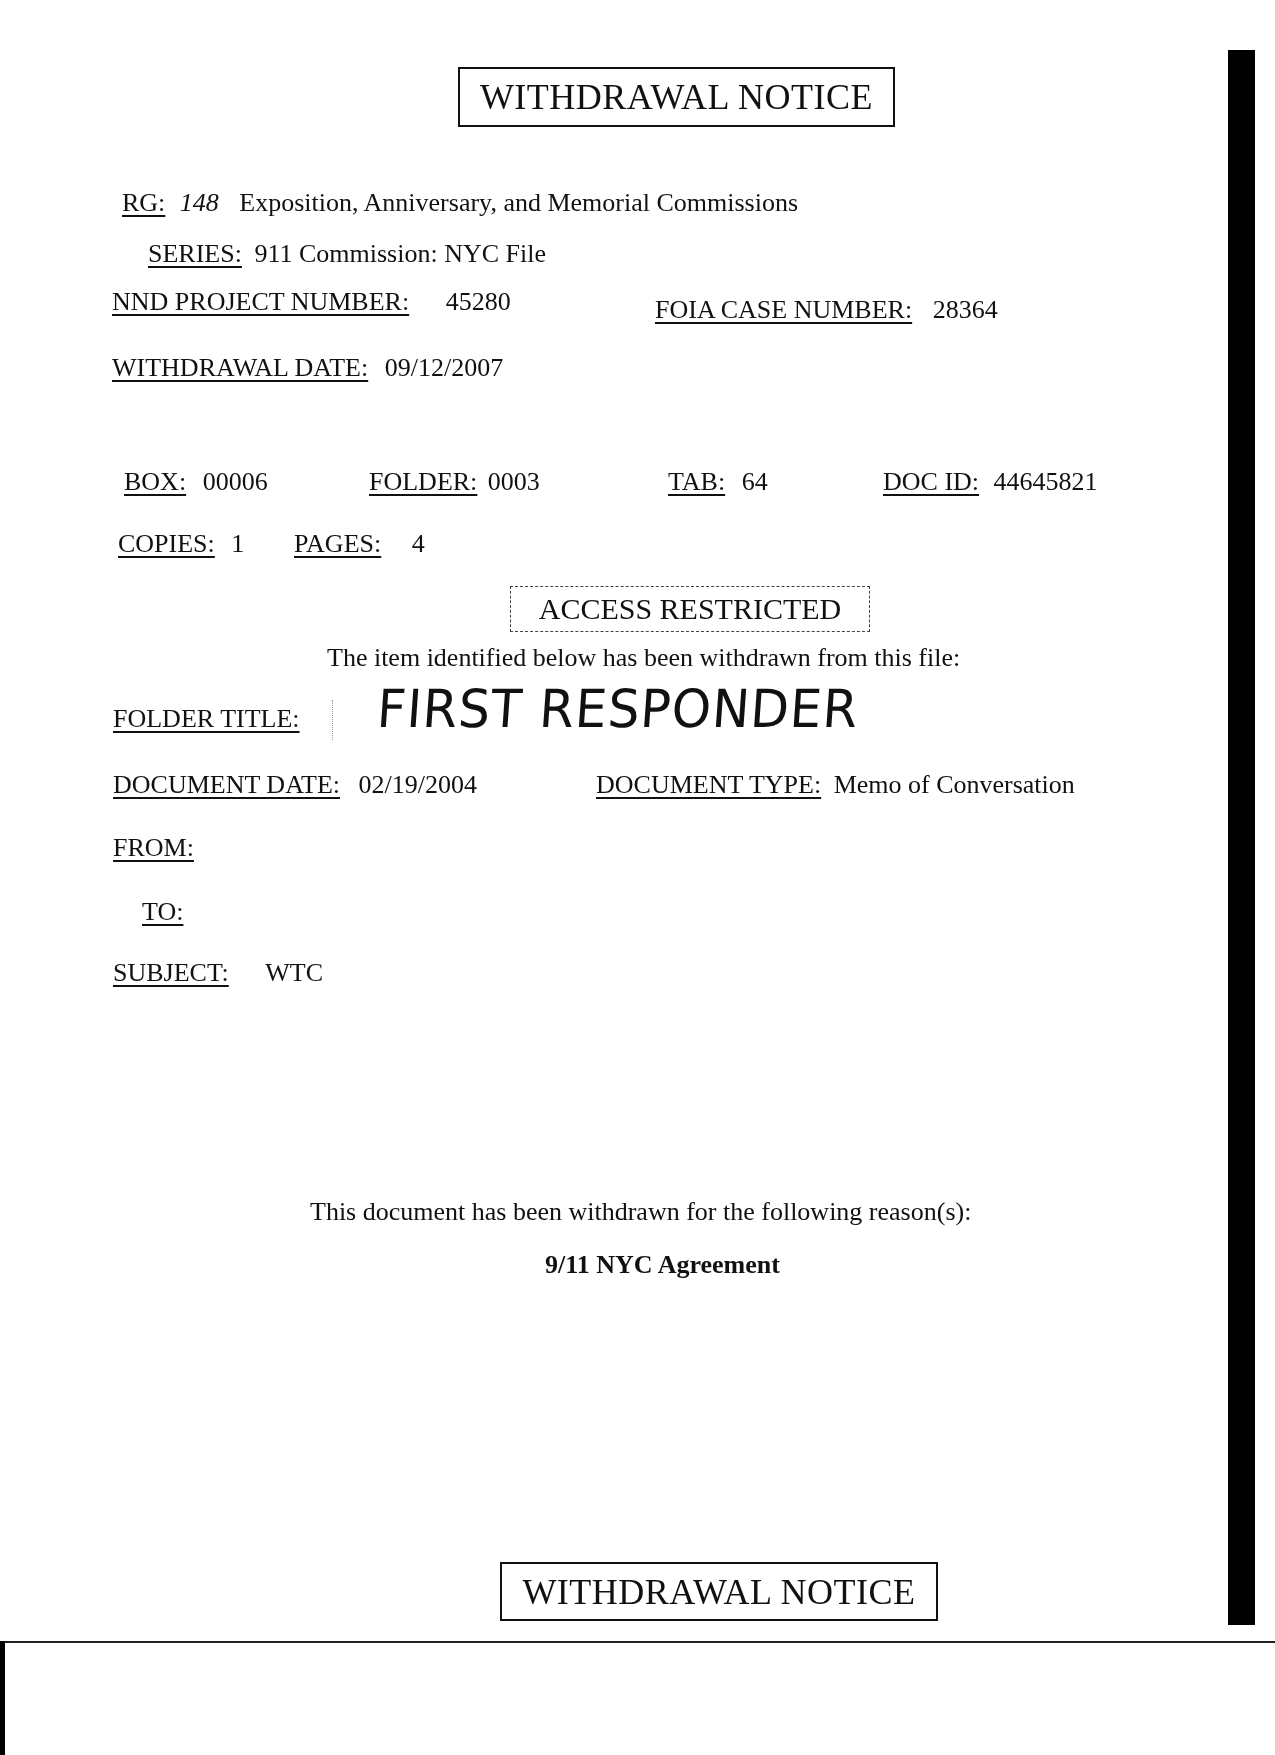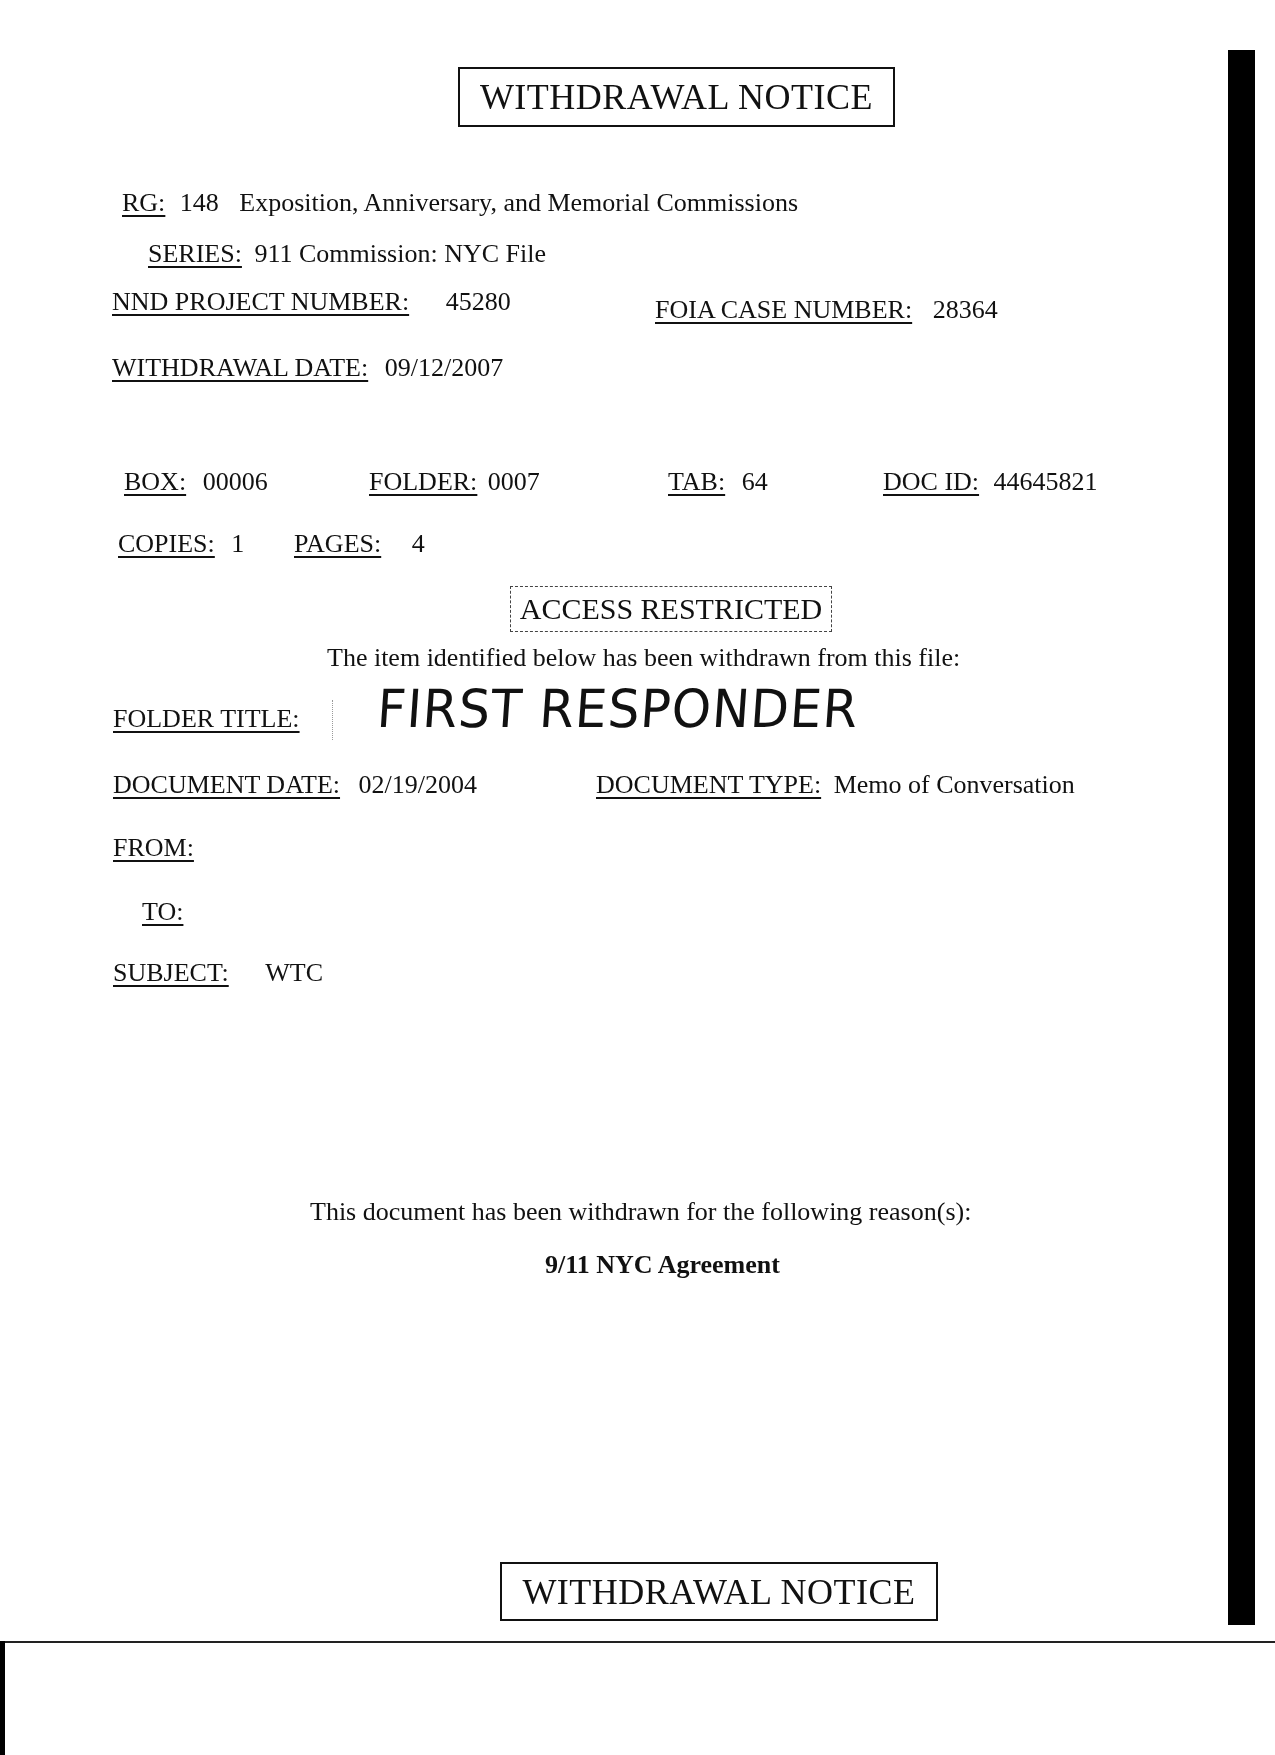--- a/index.html
+++ b/index.html
@@ -26,21 +26,21 @@
 <div class="bar-right"></div>
 <div class="hline"></div>
 <div class="vline-left"></div>
 
 <div class="title-box" style="left:458px; top:67px; width:437px; height:60px;">
   <span>WITHDRAWAL NOTICE</span>
 </div>
 
 <div class="abs row" style="left:122px; top:190px;">
   <span class="lbl">RG:</span>
-  <span style="margin-left:8px;">148</span>
+  <span style="margin-left:8px;font-style:italic;">148</span>
   <span style="margin-left:14px;">Exposition, Anniversary, and Memorial Commissions</span>
 </div>
 
 <div class="abs row" style="left:120px; top:241px;margin-left:28px;">
   <span class="lbl">SERIES:</span>
   <span style="margin-left:6px;">911 Commission: NYC File</span>
 </div>
 
 <div class="abs row" style="left:112px; top:289px;">
   <span class="lbl">NND PROJECT NUMBER:</span>
@@ -55,41 +55,41 @@
   <span class="lbl">WITHDRAWAL DATE:</span>
   <span style="margin-left:10px;">09/12/2007</span>
 </div>
 
 <div class="abs row" style="left:124px; top:469px;">
   <span class="lbl">BOX:</span>
   <span style="margin-left:10px;">00006</span>
 </div>
 <div class="abs row" style="left:369px; top:469px;">
   <span class="lbl">FOLDER:</span>
-  <span style="margin-left:4px;">0007</span>
+  <span style="margin-left:4px;">0003</span>
 </div>
 <div class="abs row" style="left:668px; top:469px;">
   <span class="lbl">TAB:</span>
   <span style="margin-left:10px;margin-top:25px;">64</span>
 </div>
 <div class="abs row" style="left:883px; top:469px;">
   <span class="lbl">DOC ID:</span>
   <span style="margin-left:8px;">44645821</span>
 </div>
 
 <div class="abs row" style="left:118px; top:531px;">
   <span class="lbl">COPIES:</span>
   <span style="margin-left:10px;">1</span>
 </div>
 <div class="abs row" style="left:294px; top:531px;">
   <span class="lbl">PAGES:</span>
   <span style="margin-left:24px;">4</span>
 </div>
 
-<div class="access-box" style="left:510px; top:586px; width:322px; height:46px;text-align:right;">
+<div class="access-box" style="left:510px; top:586px; width:360px; height:46px;text-align:right;">
   <span>ACCESS RESTRICTED</span>
 </div>
 <div class="abs row" style="left:327px; top:645px;">
   <span>The item identified below has been withdrawn from this file:</span>
 </div>
 
 <div class="abs row" style="left:113px; top:706px;">
   <span class="lbl">FOLDER TITLE:</span>
 </div>
 <div class="dotline"></div>

